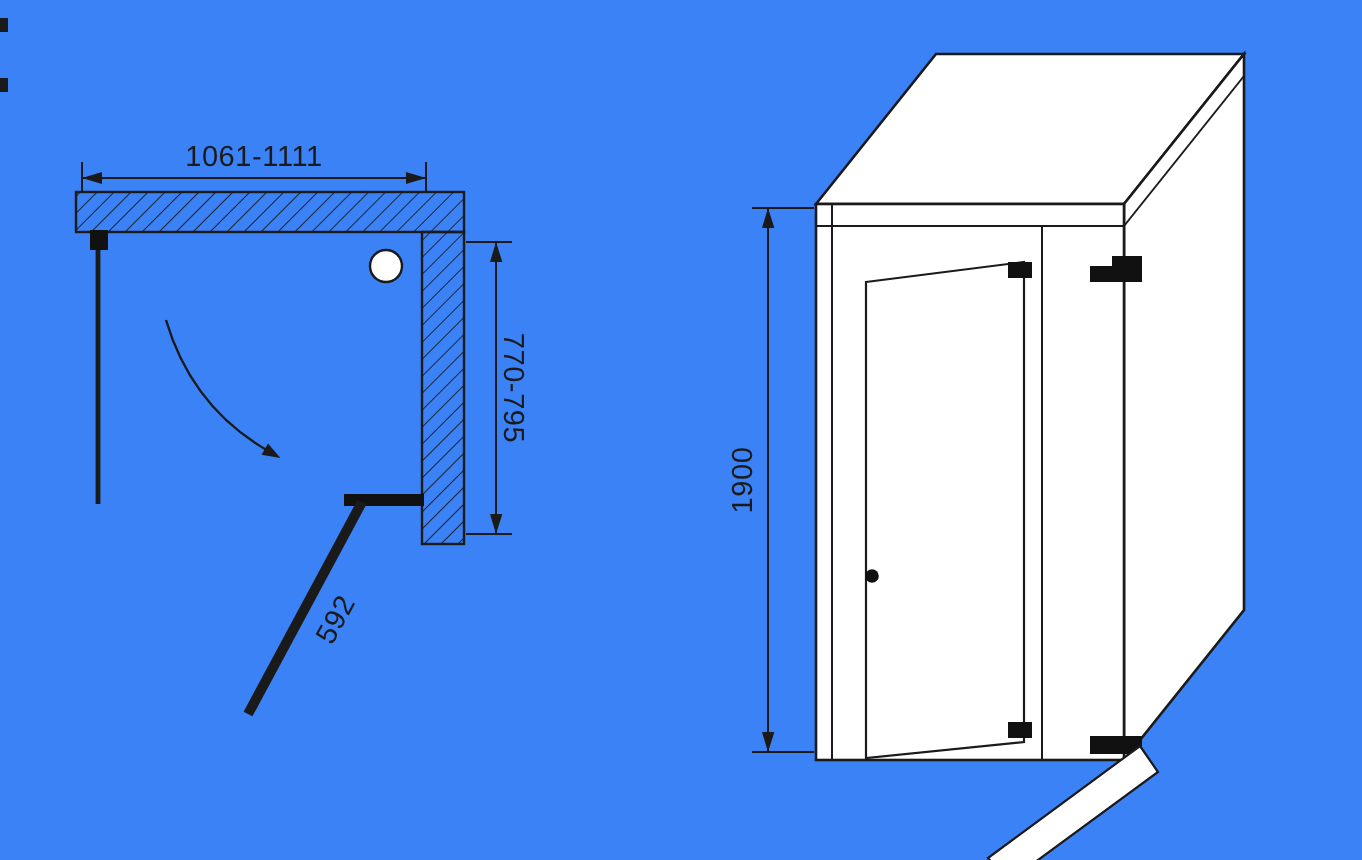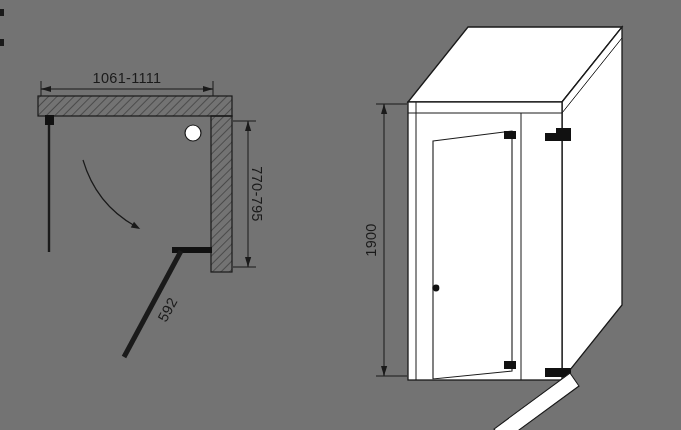--- a/index.html
+++ b/index.html
@@ -1,17 +1,17 @@
 <!DOCTYPE html>
 <html><head>
 <meta charset="utf-8">
 <style>
   html,body{margin:0;padding:0;background:#ffffff;}
   .canvas{
-    width:681px;height:430px;position:relative;background:#737373;
+    width:681px;height:430px;position:relative;background:#3b82f6;
     overflow:hidden;font-family:"Liberation Sans",sans-serif;
   }
   svg{display:block;}
   .dim-text{
     font-family:"Liberation Sans",sans-serif;
     font-size:14.5px;
     fill:#1a1a1a;
     letter-spacing:0.3px;
   }
 </style>

